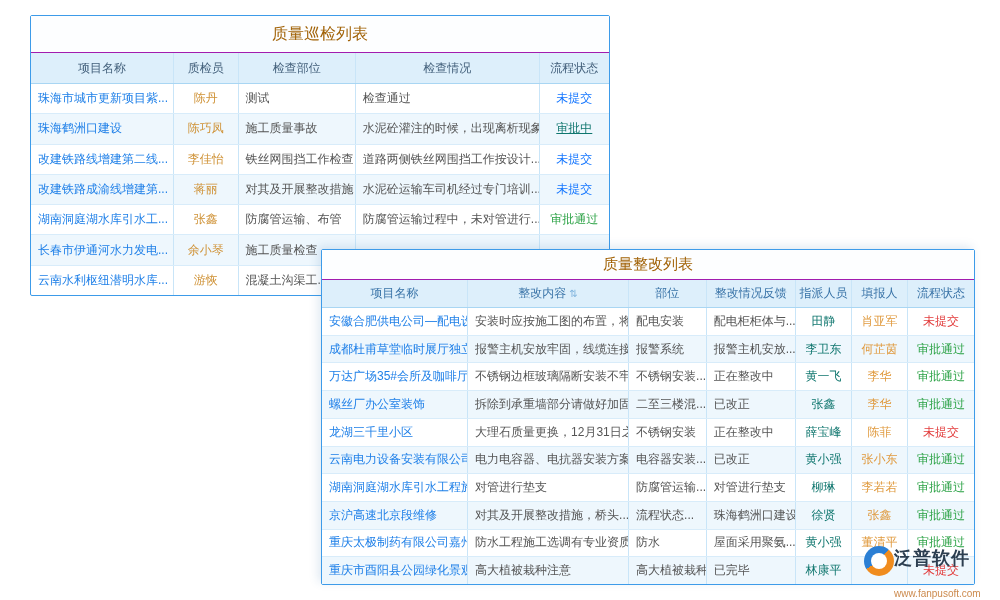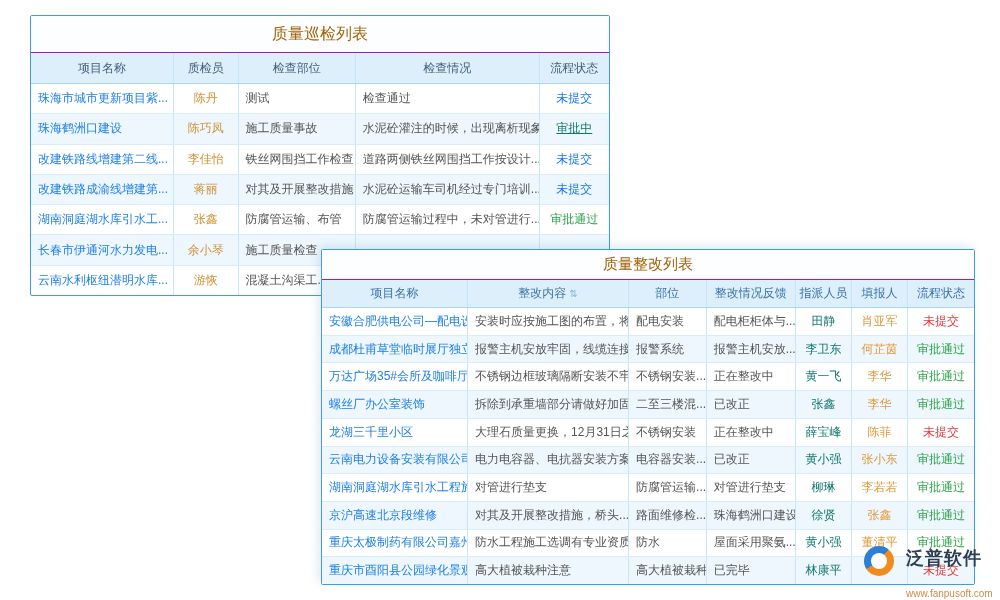--- a/index.html
+++ b/index.html
@@ -23,21 +23,21 @@
   .cell{display:flex;align-items:center;padding:0 7px;font-size:12px;color:#555;white-space:nowrap;overflow:hidden;border-right:1px solid #c9e5f8}
   .cell:last-child{border-right:none}
   .center{justify-content:center;padding:0 2px}
   .link{color:#2080e8;cursor:pointer}
   .insp{color:#cf9236}
   .assign{color:#0f766e}
   .report{color:#e09a3e}
   .t1 .ca{width:24.7%}.t1 .cb{width:11.2%}.t1 .cc{width:20.3%}.t1 .cd{width:31.8%}.t1 .ce{width:12%}
   .t2 .c1{width:22.4%}.t2 .c2{width:24.7%}.t2 .c3{width:11.9%}.t2 .c4{width:13.7%}.t2 .c5{width:8.6%}.t2 .c6{width:8.6%}.t2 .c7{width:10.1%}
   .sort{font-size:10px;color:#7fb3dd;margin-left:3px;cursor:pointer}
-  .logo{position:absolute;left:864px;top:546px;z-index:20;display:flex;align-items:flex-start;gap:12px}
+  .logo{position:absolute;left:864px;top:546px;z-index:20;display:flex;align-items:flex-start;gap:0}
   .logo-circle{width:30px;height:30px;border-radius:50%;background:conic-gradient(from 40deg,#f08c1e 0 55%,#2b7fd4 55% 100%);position:relative;flex:0 0 auto}
   .logo-circle::after{content:"";position:absolute;left:7px;top:7px;width:16px;height:16px;border-radius:50%;background:#fff}
   .logo-text .brand{font-size:18px;font-weight:bold;color:#2c3e50;letter-spacing:1px}
   .logo-text .site{font-size:10px;color:#cc8a4d;margin-top:18px}
 </style>
 </head>
 <body>
 
 <div class="tbl t1">
   <div class="ttl">质量巡检列表</div>
@@ -175,21 +175,21 @@
       <div class="cell c2">对管进行垫支</div>
       <div class="cell c3">防腐管运输...</div>
       <div class="cell c4">对管进行垫支</div>
       <div class="cell c5 center assign">柳琳</div>
       <div class="cell c6 center report">李若若</div>
       <div class="cell c7 center" style="color: rgb(43, 162, 69);">审批通过</div>
     </div>
     <div class="row">
       <div class="cell c1 link">京沪高速北京段维修</div>
       <div class="cell c2">对其及开展整改措施，桥头...</div>
-      <div class="cell c3">路面维修检...</div>
+      <div class="cell c3">流程状态...</div>
       <div class="cell c4">珠海鹤洲口建设...</div>
       <div class="cell c5 center assign">徐贤</div>
       <div class="cell c6 center report">张鑫</div>
       <div class="cell c7 center" style="color: rgb(43, 162, 69);">审批通过</div>
     </div>
     <div class="row">
       <div class="cell c1 link">重庆太极制药有限公司嘉州中...</div>
       <div class="cell c2">防水工程施工选调有专业资质...</div>
       <div class="cell c3">防水</div>
       <div class="cell c4">屋面采用聚氨...</div>

